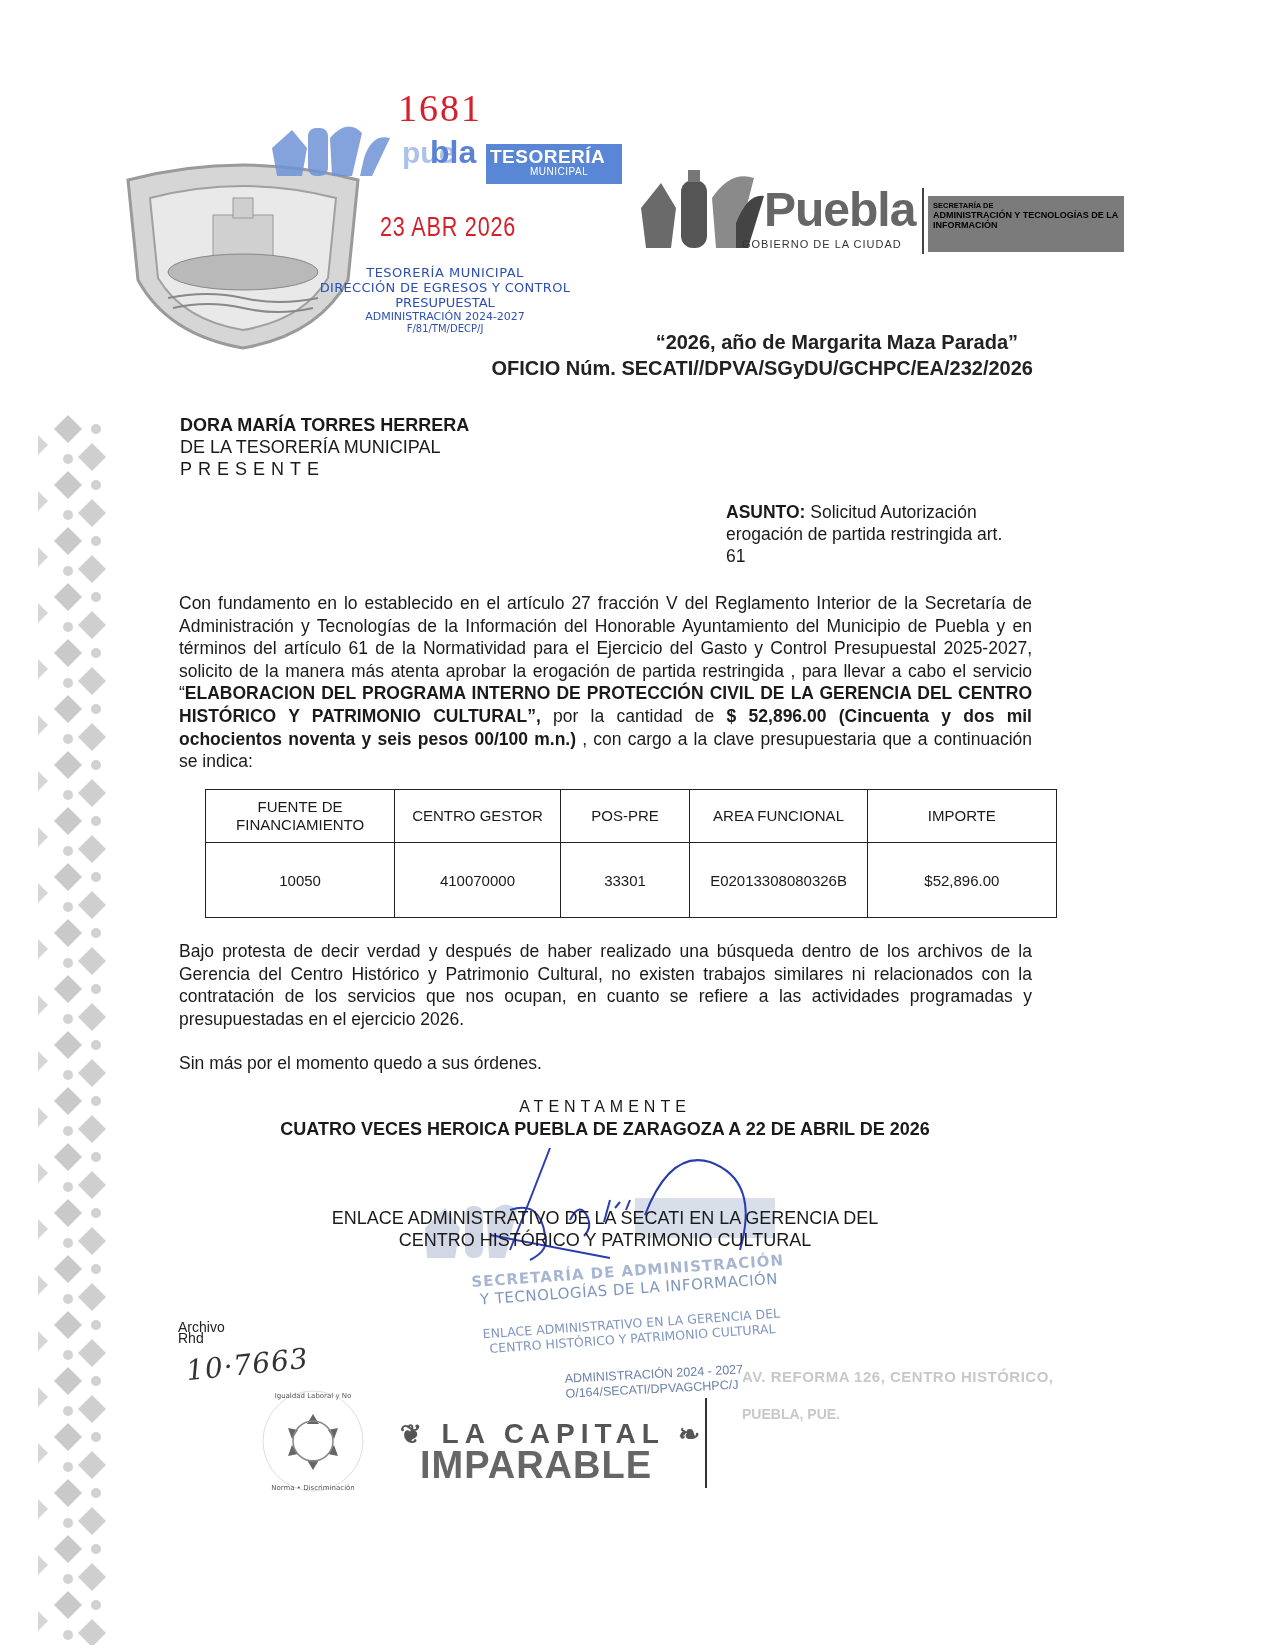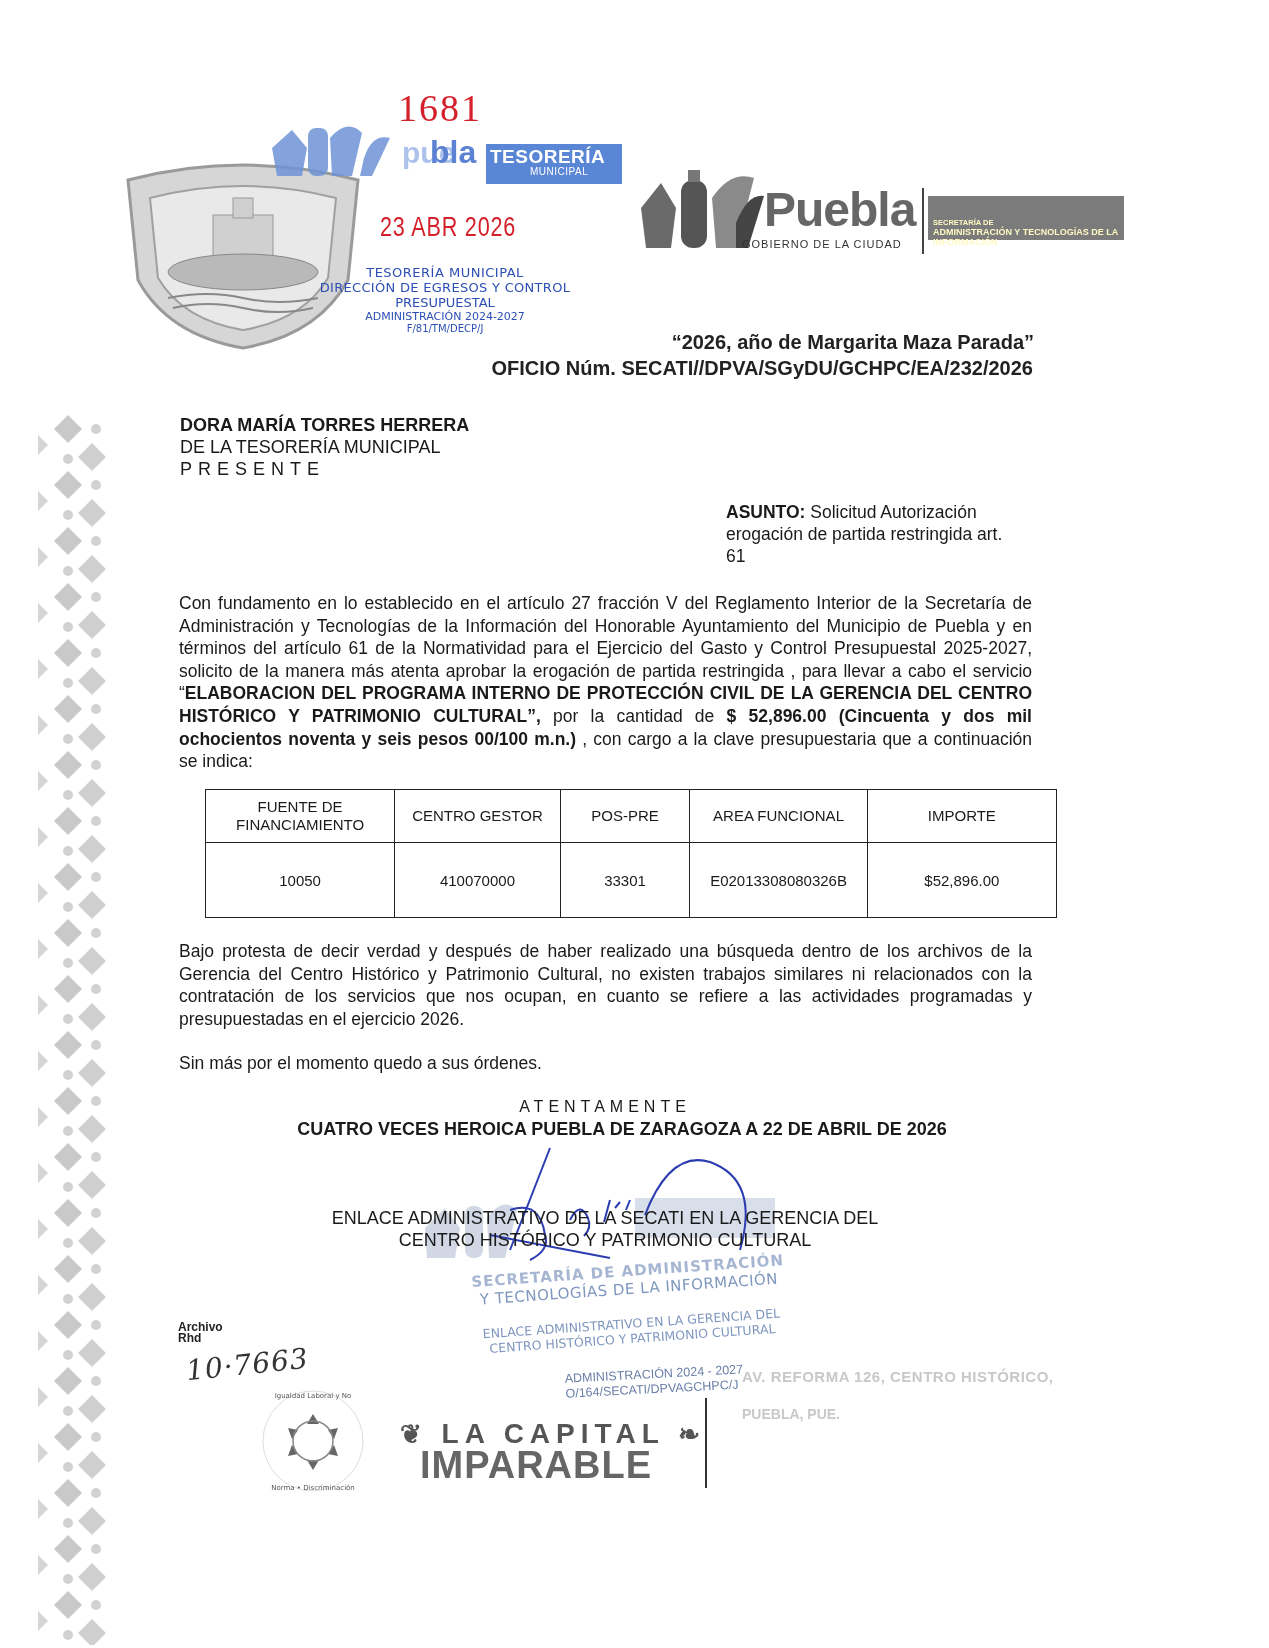--- a/index.html
+++ b/index.html
@@ -24,26 +24,26 @@
   .stamp-text .l2 { font-size:13px; letter-spacing:0.3px; }
   .stamp-text .l3 { font-size:13px; }
   .stamp-text .l4 { font-size:11px; }
   .stamp-text .l5 { font-size:10px; }
 
   
   .puebla-icon { left:636px; top:168px; width:130px; height:82px; }
   .puebla-word { left:764px; top:182px; font-size:48px; font-weight:bold; color:#666; letter-spacing:-1px; }
   .puebla-sub { left:742px; top:238px; font-size:11px; font-weight:normal; color:#333; letter-spacing:1px; }
   .puebla-divider { left:922px; top:188px; width:2px; height:66px; background:#444; }
-  .secati-box { left:928px; top:196px; width:196px; height:41px; background:#7b7b7b; color:#fef9c3; padding:22px 5px; box-sizing:border-box; }
+  .secati-box { left:928px; top:196px; width:196px; height:56px; background:#7b7b7b; color:#000000; padding:5px 5px; box-sizing:border-box; }
   .secati-box .s1 { font-size:7.5px; font-weight:bold; display:block; }
   .secati-box .s2 { font-size:9px; font-weight:bold; display:block; line-height:10px; }
 
   
-  .motto { right:235px; top:331px; font-size:20px; font-weight:bold; color:#222; }
+  .motto { right:251px; top:331px; font-size:20px; font-weight:bold; color:#222; }
   .oficio { right:236px; top:357px; font-size:20px; font-weight:bold; color:#222; }
 
   .recipient { left:180px; top:414px; font-size:18px; line-height:22px; color:#1a1a1a; }
   .recipient .name { font-weight:bold; }
   .recipient .presente { letter-spacing:6px; }
 
   .asunto { left:726px; top:501px; width:290px; font-size:17.5px; line-height:22px; }
   .asunto b { font-weight:bold; }
 
   .para { left:179px; width:853px; font-size:17.5px; line-height:22.6px; text-align:justify; }
@@ -51,35 +51,35 @@
   .para2 { top:940px; }
   .para3 { top:1052px; }
 
   
   .budget-table { left:205px; top:789px; width:852px; border-collapse:collapse; font-size:15px; }
   .budget-table th, .budget-table td { border:1.5px solid #222; text-align:center; font-weight:normal; }
   .budget-table th { height:52px; vertical-align:middle; line-height:18px; padding:0 4px; }
   .budget-table td { height:72px; vertical-align:middle; }
 
   .atentamente { left:0; width:1210px; top:1098px; text-align:center; font-size:16px; letter-spacing:5px; }
-  .lugar { left:0; width:1210px; top:1119px; text-align:center; font-size:18px; font-weight:bold;margin-left:17px; }
+  .lugar { left:0; width:1210px; top:1119px; text-align:center; font-size:18px; font-weight:bold; }
 
   .sign-stamp { left:405px; top:1188px; width:390px; height:180px; }
   .signature { left:470px; top:1140px; width:300px; height:140px; }
 
   .signer { left:0; width:1210px; top:1207px; text-align:center; font-size:18px; line-height:22px; z-index:3; }
   .signer .nm { font-weight:bold; }
 
   .stamp2 { left:460px; top:1262px; width:340px; text-align:center; color:#7f97bf; font-family:"DejaVu Sans", sans-serif; transform:rotate(-4deg); transform-origin:center; }
   .stamp2 .t1 { font-size:15px; font-weight:bold; letter-spacing:1px; opacity:.7; }
   .stamp2 .t2 { font-size:15px; letter-spacing:0.5px; }
   .stamp2 .t3 { font-size:12.5px; margin-top:18px; }
   .stamp2 .t4 { font-size:12.5px; }
 
-  .archivo { left:178px; top:1322px; font-size:12px; line-height:11px; font-weight:bold; color:#222; }
+  .archivo { left:178px; top:1322px; font-size:14px; line-height:11px; font-weight:normal; color:#222; }
   .handnum { left:186px; top:1348px; font-size:28px; font-family:"DejaVu Serif", serif; font-style:italic; color:#333; transform:rotate(-6deg); letter-spacing:1px; }
 
   .admin-footer { left:565px; top:1367px; color:#6a7fa8; font-size:12.5px; line-height:15px; transform:rotate(-3deg); }
   .address { left:742px; top:1368px; color:#c8c8c8; font-size:15px; font-weight:bold; letter-spacing:0.5px; }
   .city { left:742px; top:1406px; color:#c8c8c8; font-size:14px; font-weight:bold; }
   .footer-divider { left:705px; top:1398px; width:1.5px; height:90px; background:#333; }
 
   .norma-seal { left:258px; top:1386px; width:110px; height:110px; }
   .capital-line1 { left:400px; top:1418px; font-size:28px; font-weight:bold; letter-spacing:6px; color:#555; }
   .capital-line2 { left:420px; top:1444px; font-size:38px; font-weight:bold; color:#666; letter-spacing:1px; }

